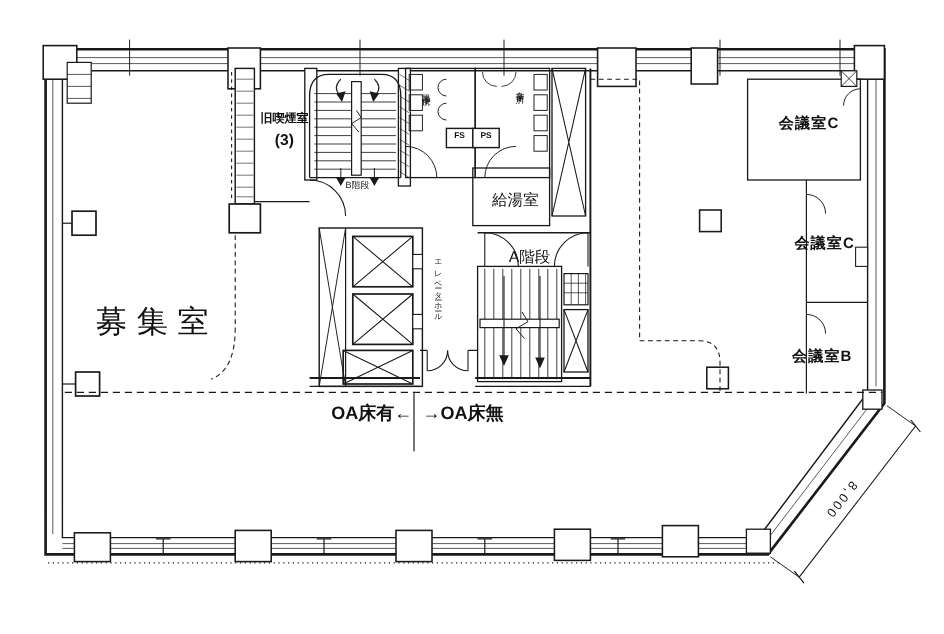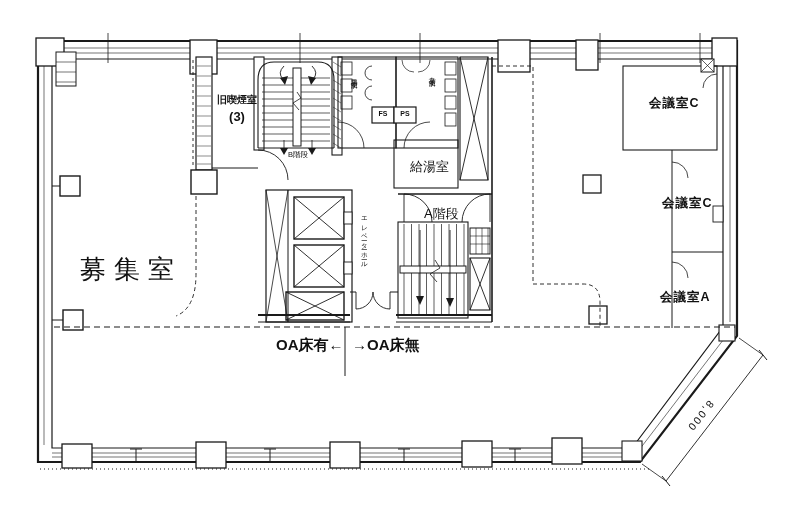--- a/index.html
+++ b/index.html
@@ -180,21 +180,21 @@
   </g>
 </svg>
 
 <div class="lbl serif" style="left:80px;top:238px;font-size:26px;letter-spacing:8px;margin-top:17px;">募集室</div>
 
 <div class="lbl b ctr" style="left:201px;top:94px;width:72px;font-size:10px;">旧喫煙室</div>
 <div class="lbl b ctr" style="left:201px;top:110px;width:72px;font-size:13px;">(3)</div>
 
 <div class="lbl b" style="left:649px;top:96px;font-size:12.5px;letter-spacing:1px;">会議室C</div>
 <div class="lbl b" style="left:662px;top:196px;font-size:12.5px;letter-spacing:1px;">会議室C</div>
-<div class="lbl b" style="left:660px;top:290px;font-size:12.5px;letter-spacing:1px;">会議室A</div>
+<div class="lbl b" style="left:660px;top:290px;font-size:12.5px;letter-spacing:1px;">会議室B</div>
 
 <div class="lbl" style="left:288px;top:151px;font-size:7.5px;">B階段</div>
 <div class="lbl" style="left:424px;top:207px;font-size:13px;">A階段</div>
 
 <div class="lbl v" style="left:350px;top:73px;font-size:7px;">男子便所</div>
 <div class="lbl v" style="left:428px;top:71px;font-size:7px;">女子便所</div>
 
 <div class="lbl ctr" style="left:374px;top:110px;width:18px;font-size:7px;font-weight:bold;">FS</div>
 <div class="lbl ctr" style="left:396px;top:110px;width:18px;font-size:7px;font-weight:bold;">PS</div>
 

